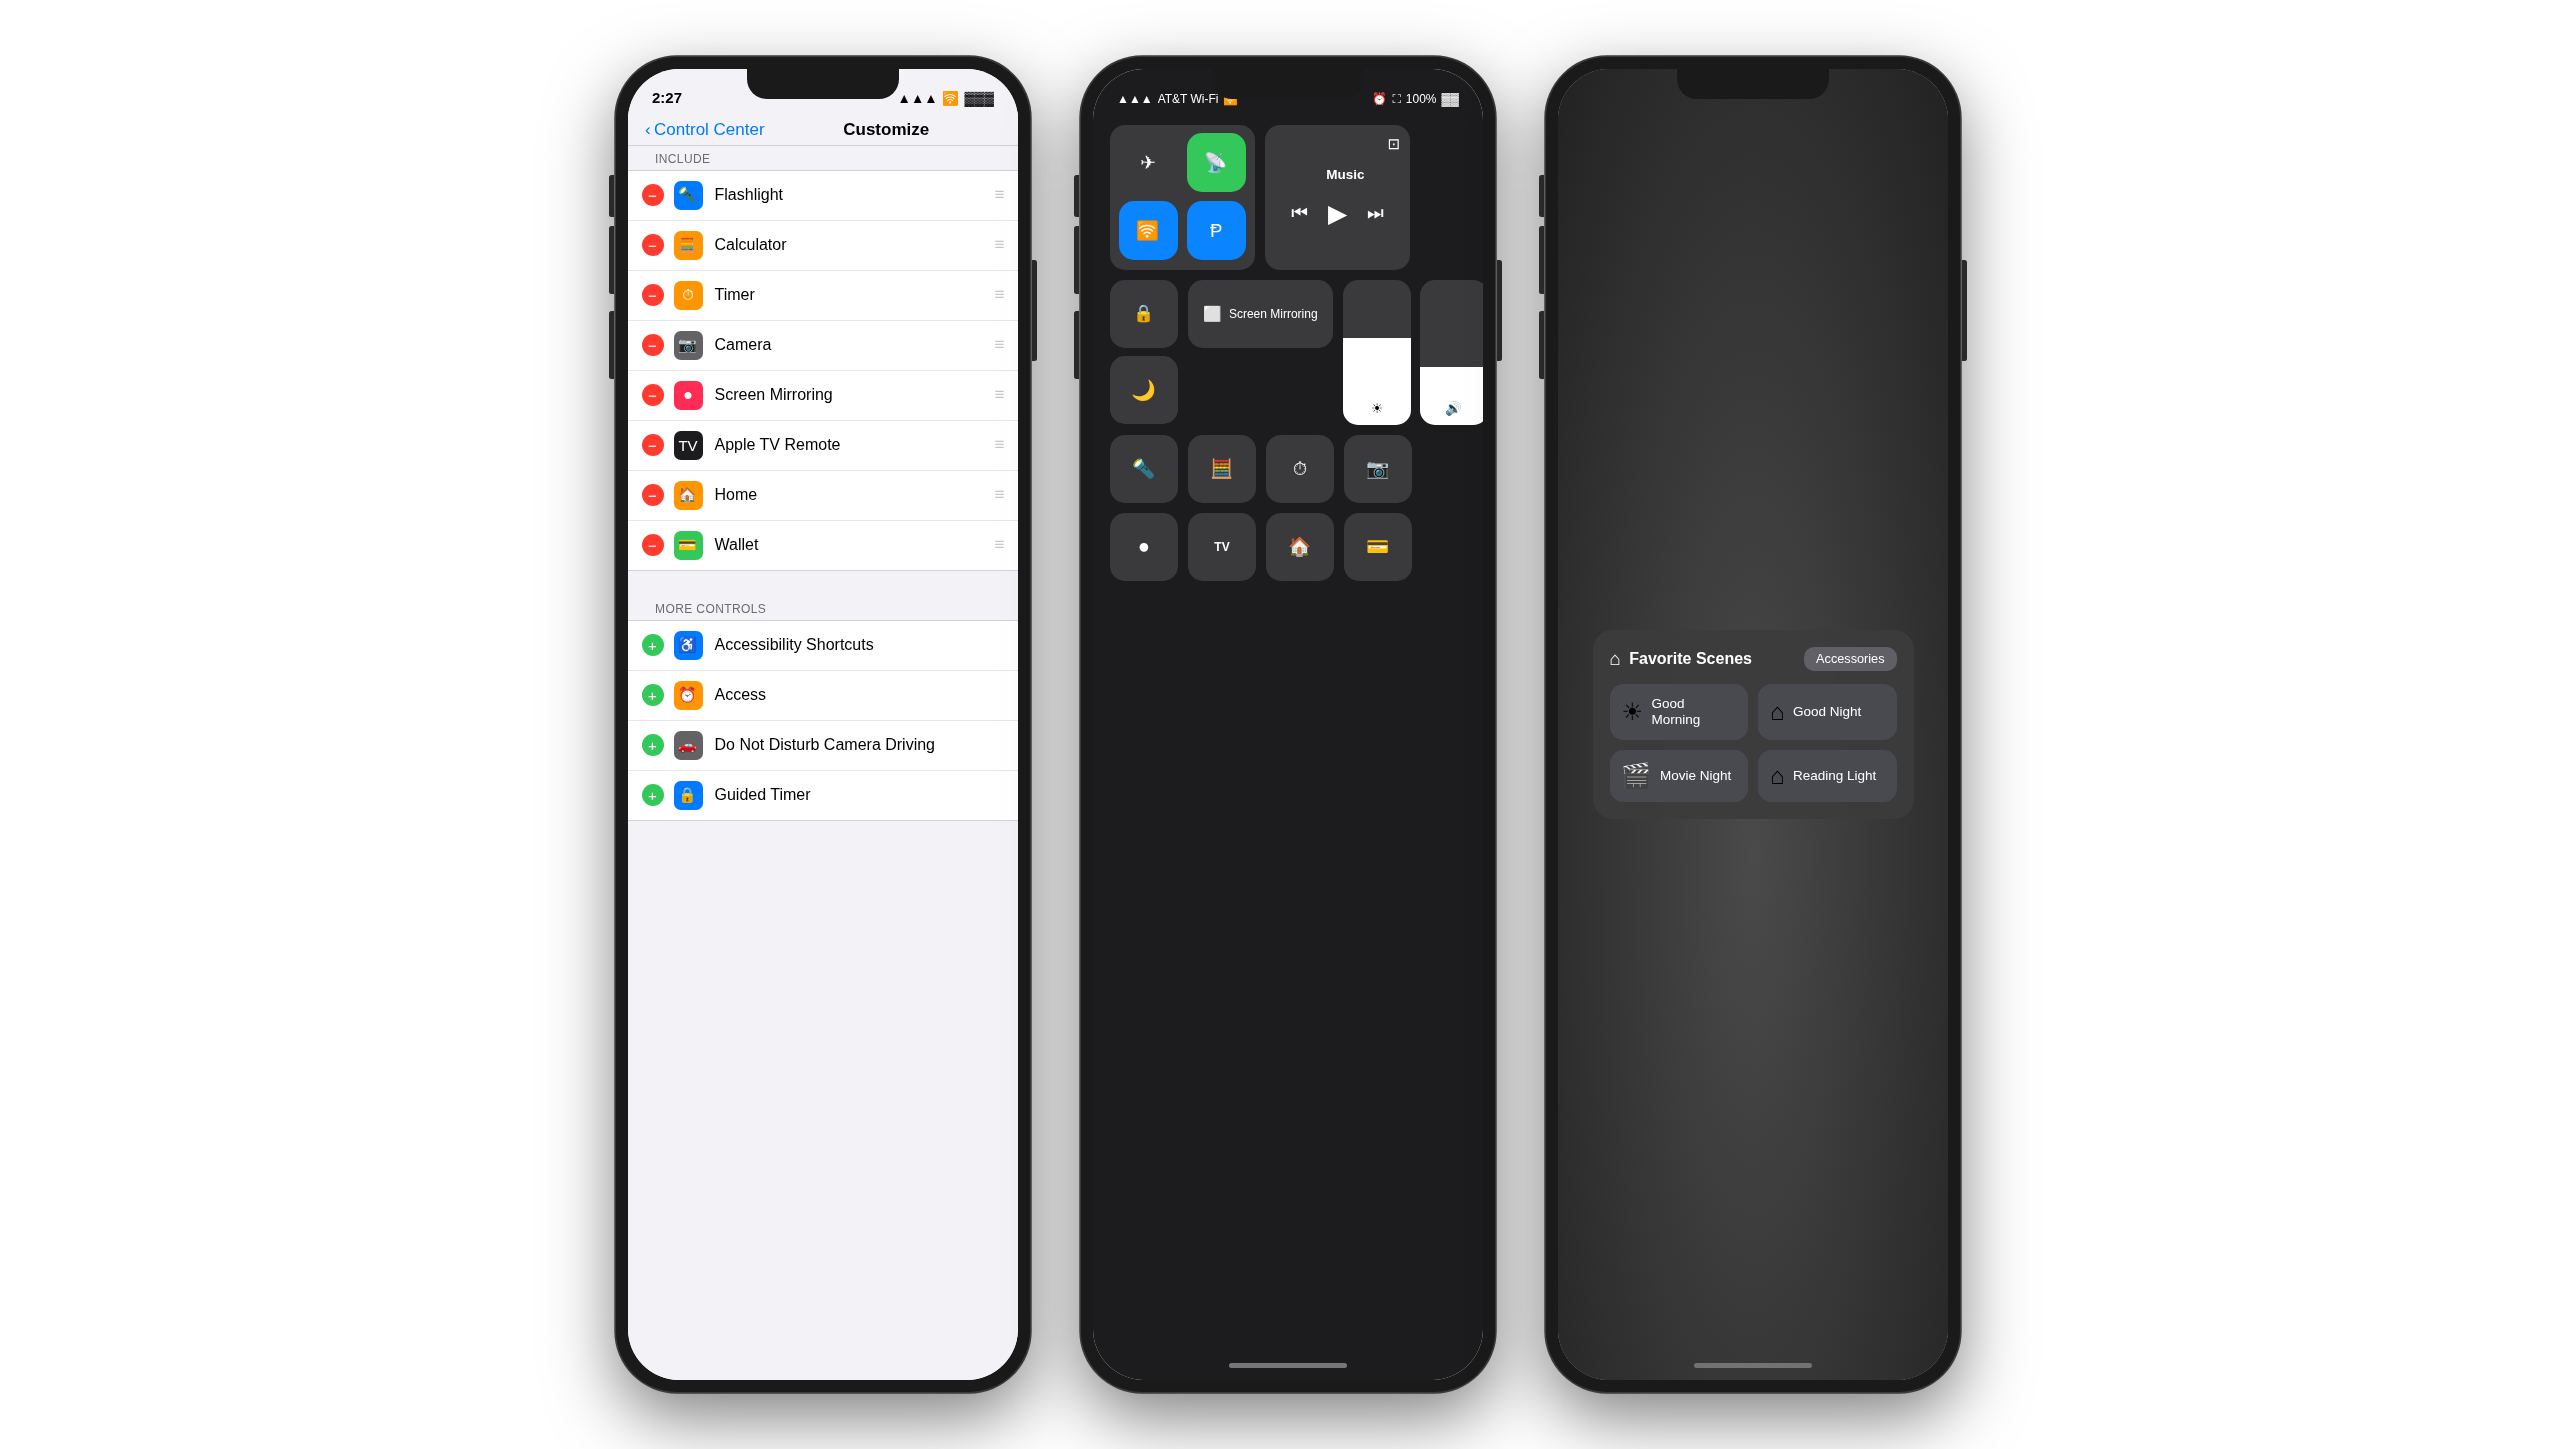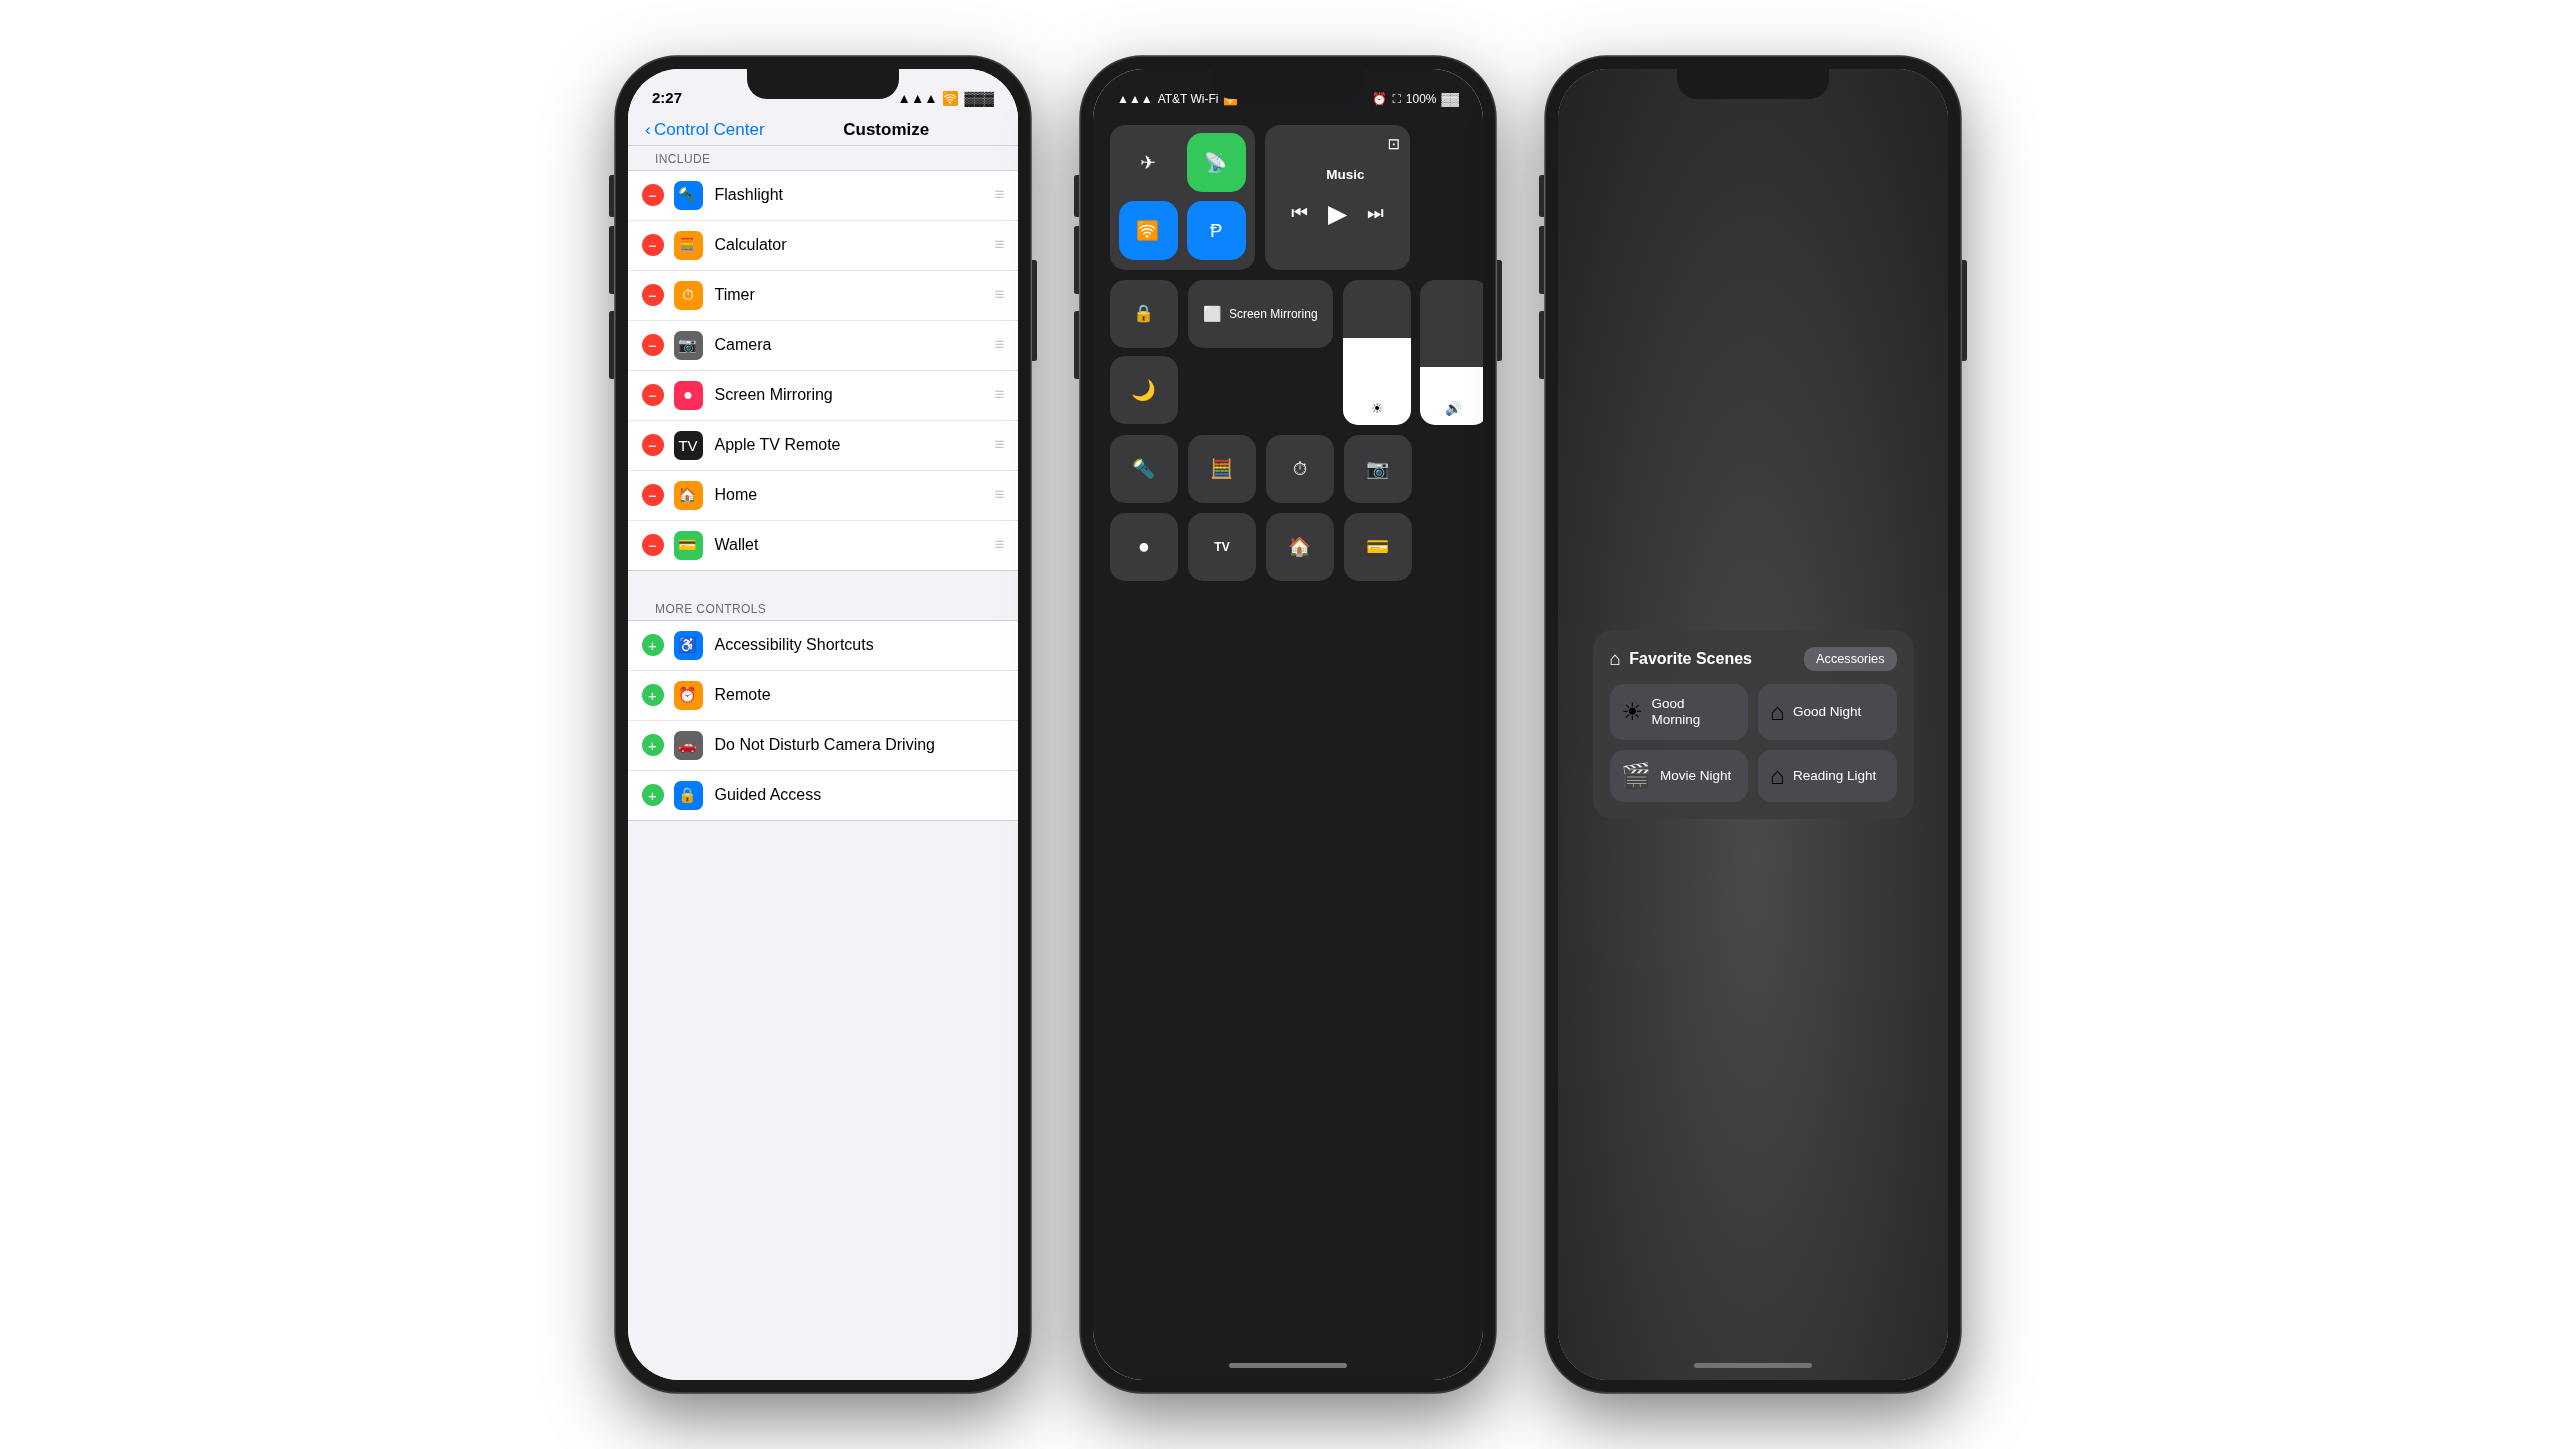--- a/index.html
+++ b/index.html
@@ -410,31 +410,31 @@
       <div class="section-header">MORE CONTROLS</div>
       <div class="list-group">
         <div class="list-item">
           <div class="add-btn">+</div>
           <div class="app-icon" style="background:#007aff;">♿</div>
           <span class="item-label">Accessibility Shortcuts</span>
         </div>
         <div class="list-item">
           <div class="add-btn">+</div>
           <div class="app-icon" style="background:#ff9500;">⏰</div>
-          <span class="item-label">Remote</span>
+          <span class="item-label">Access</span>
         </div>
         <div class="list-item">
           <div class="add-btn">+</div>
           <div class="app-icon" style="background:#636366;">🚗</div>
           <span class="item-label">Do Not Disturb Camera Driving</span>
         </div>
         <div class="list-item">
           <div class="add-btn">+</div>
           <div class="app-icon" style="background:#007aff;">🔒</div>
-          <span class="item-label">Guided Access</span>
+          <span class="item-label">Guided Timer</span>
         </div>
       </div>
     </div>
   </div>
 </div>
 
 <div class="phone">
   <div class="side-btn-left silent"></div>
   <div class="side-btn-left vol-up"></div>
   <div class="side-btn-left vol-down"></div>

